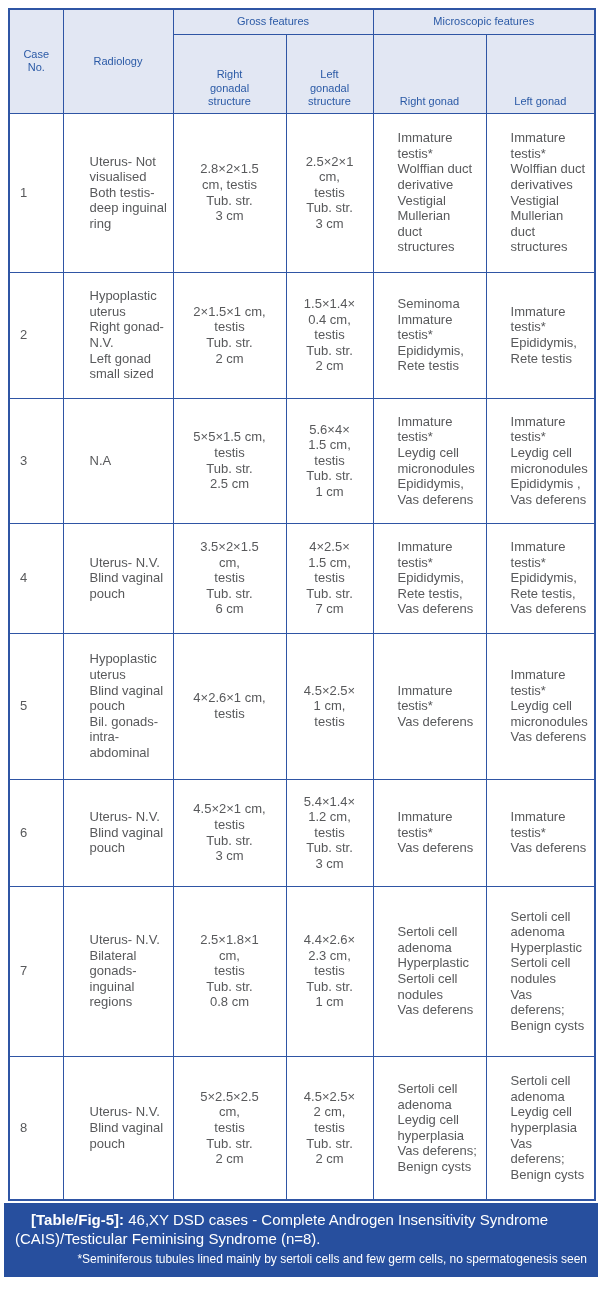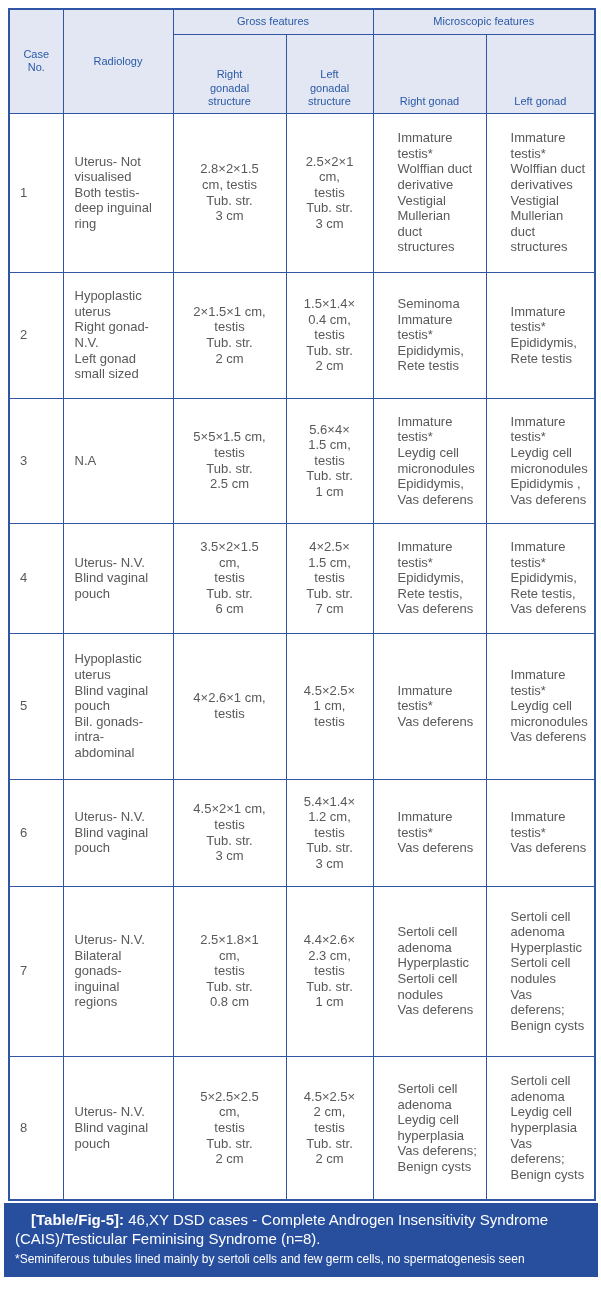--- a/index.html
+++ b/index.html
@@ -34,39 +34,39 @@
   thead tr.col-row th{height:79px;vertical-align:bottom;padding:0 4px 4px 4px;}
   thead th.al{text-align:center;padding-left:9px;}
   thead th.ac{text-align:center;}
   thead th.span2{vertical-align:bottom;padding-bottom:8px;}
   
   tbody td{
     color:var(--body-text);font-size:13px;line-height:1.2;
     vertical-align:middle;padding:4px 4px;
   }
   tbody td.c-case{text-align:left;padding-left:10px;}
-  tbody td.c-rad{text-align:left;padding-left:11px;padding-right:3px;}
+  tbody td.c-rad{text-align:left;padding-left:26px;padding-right:3px;}
   tbody td.c-rgs,tbody td.c-lgs{text-align:center;padding-left:2px;padding-right:2px;}
   tbody td.c-rg,tbody td.c-lg{text-align:left;padding-left:24px;padding-right:3px;}
   tbody tr:nth-child(1) td{height:159px;}
   tbody tr:nth-child(2) td{height:126px;}
   tbody tr:nth-child(3) td{height:125px;}
   tbody tr:nth-child(4) td{height:110px;}
   tbody tr:nth-child(5) td{height:146px;}
   tbody tr:nth-child(6) td{height:107px;}
   tbody tr:nth-child(7) td{height:170px;}
   tbody tr:nth-child(8) td{height:144px;}
   
   .caption{
     background:var(--footer-bg);color:var(--footer-text);
     margin:2px -4px 0 -4px;padding:7px 11px 9px 11px;
   }
   .caption .title-line{font-size:15px;line-height:1.28;}
   .caption .title-label{font-weight:700;padding-left:16px;}
-  .caption .note{font-size:12px;line-height:1.42;margin-top:3px;}
+  .caption .note{font-size:12px;line-height:1.42;margin-top:3px;text-align:right;}
 </style>
 </head>
 <body>
 
 <div class="page">
 
   <table class="data-table">
     <colgroup>
       <col class="c1">
         <col class="c2">

